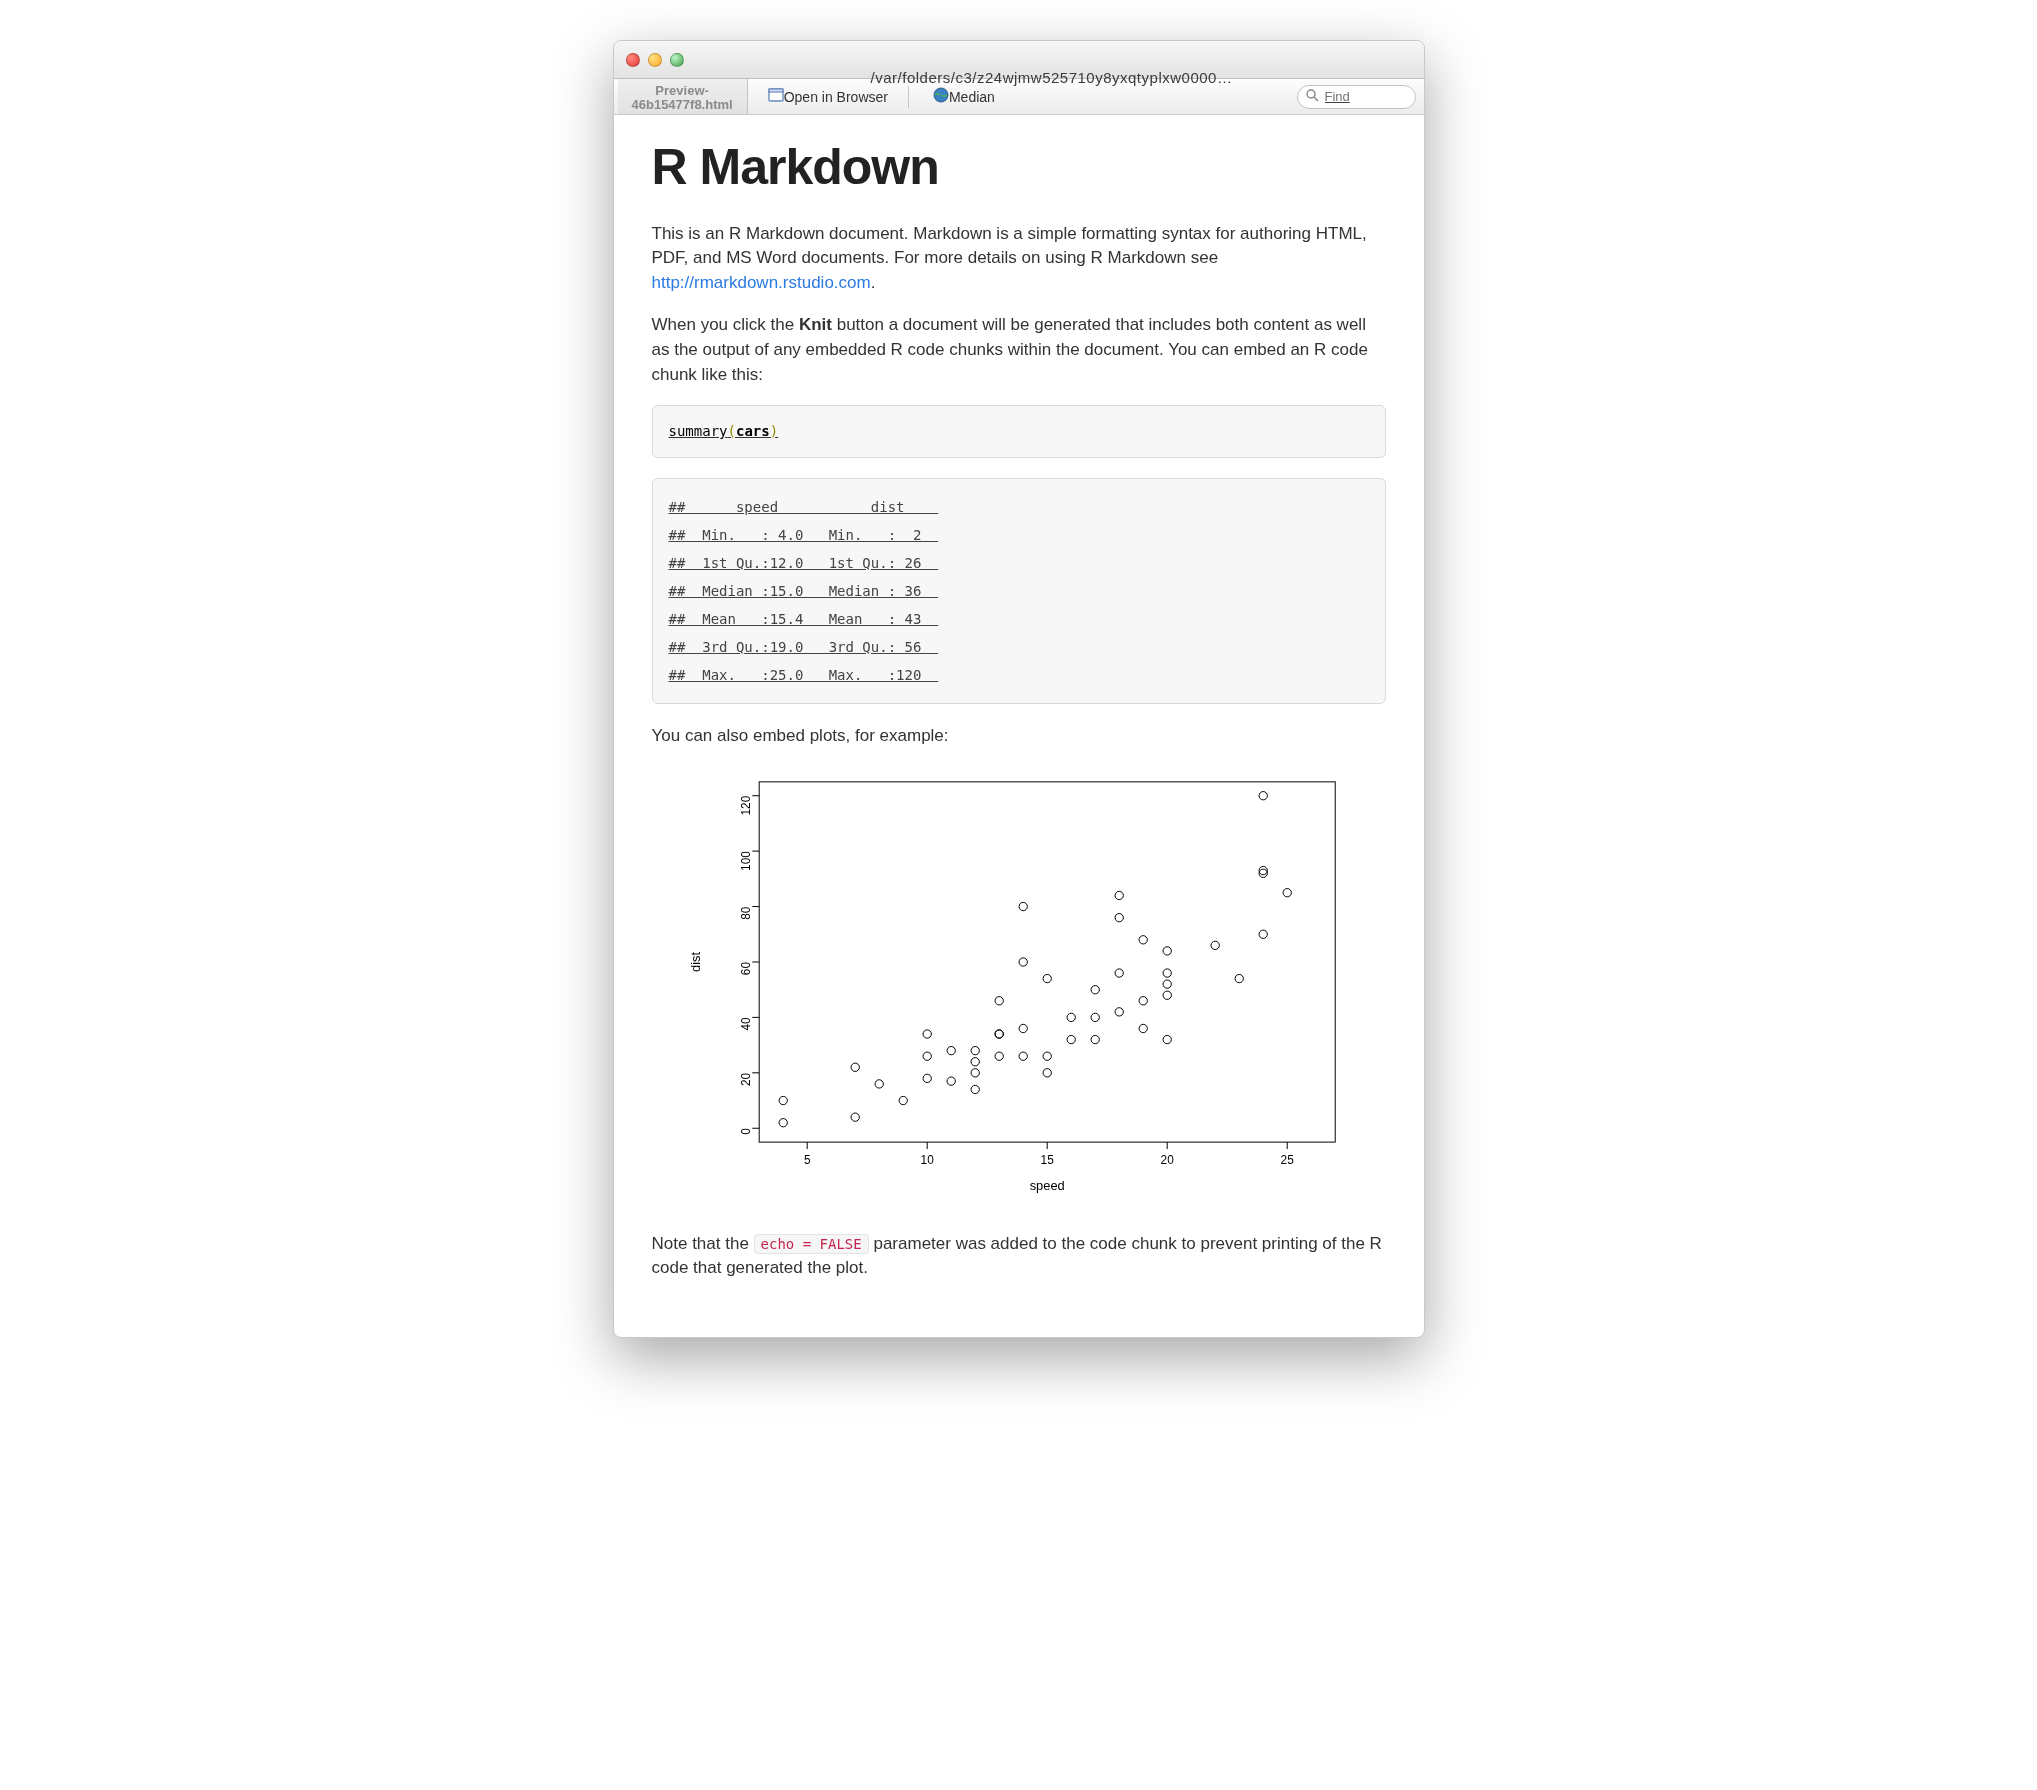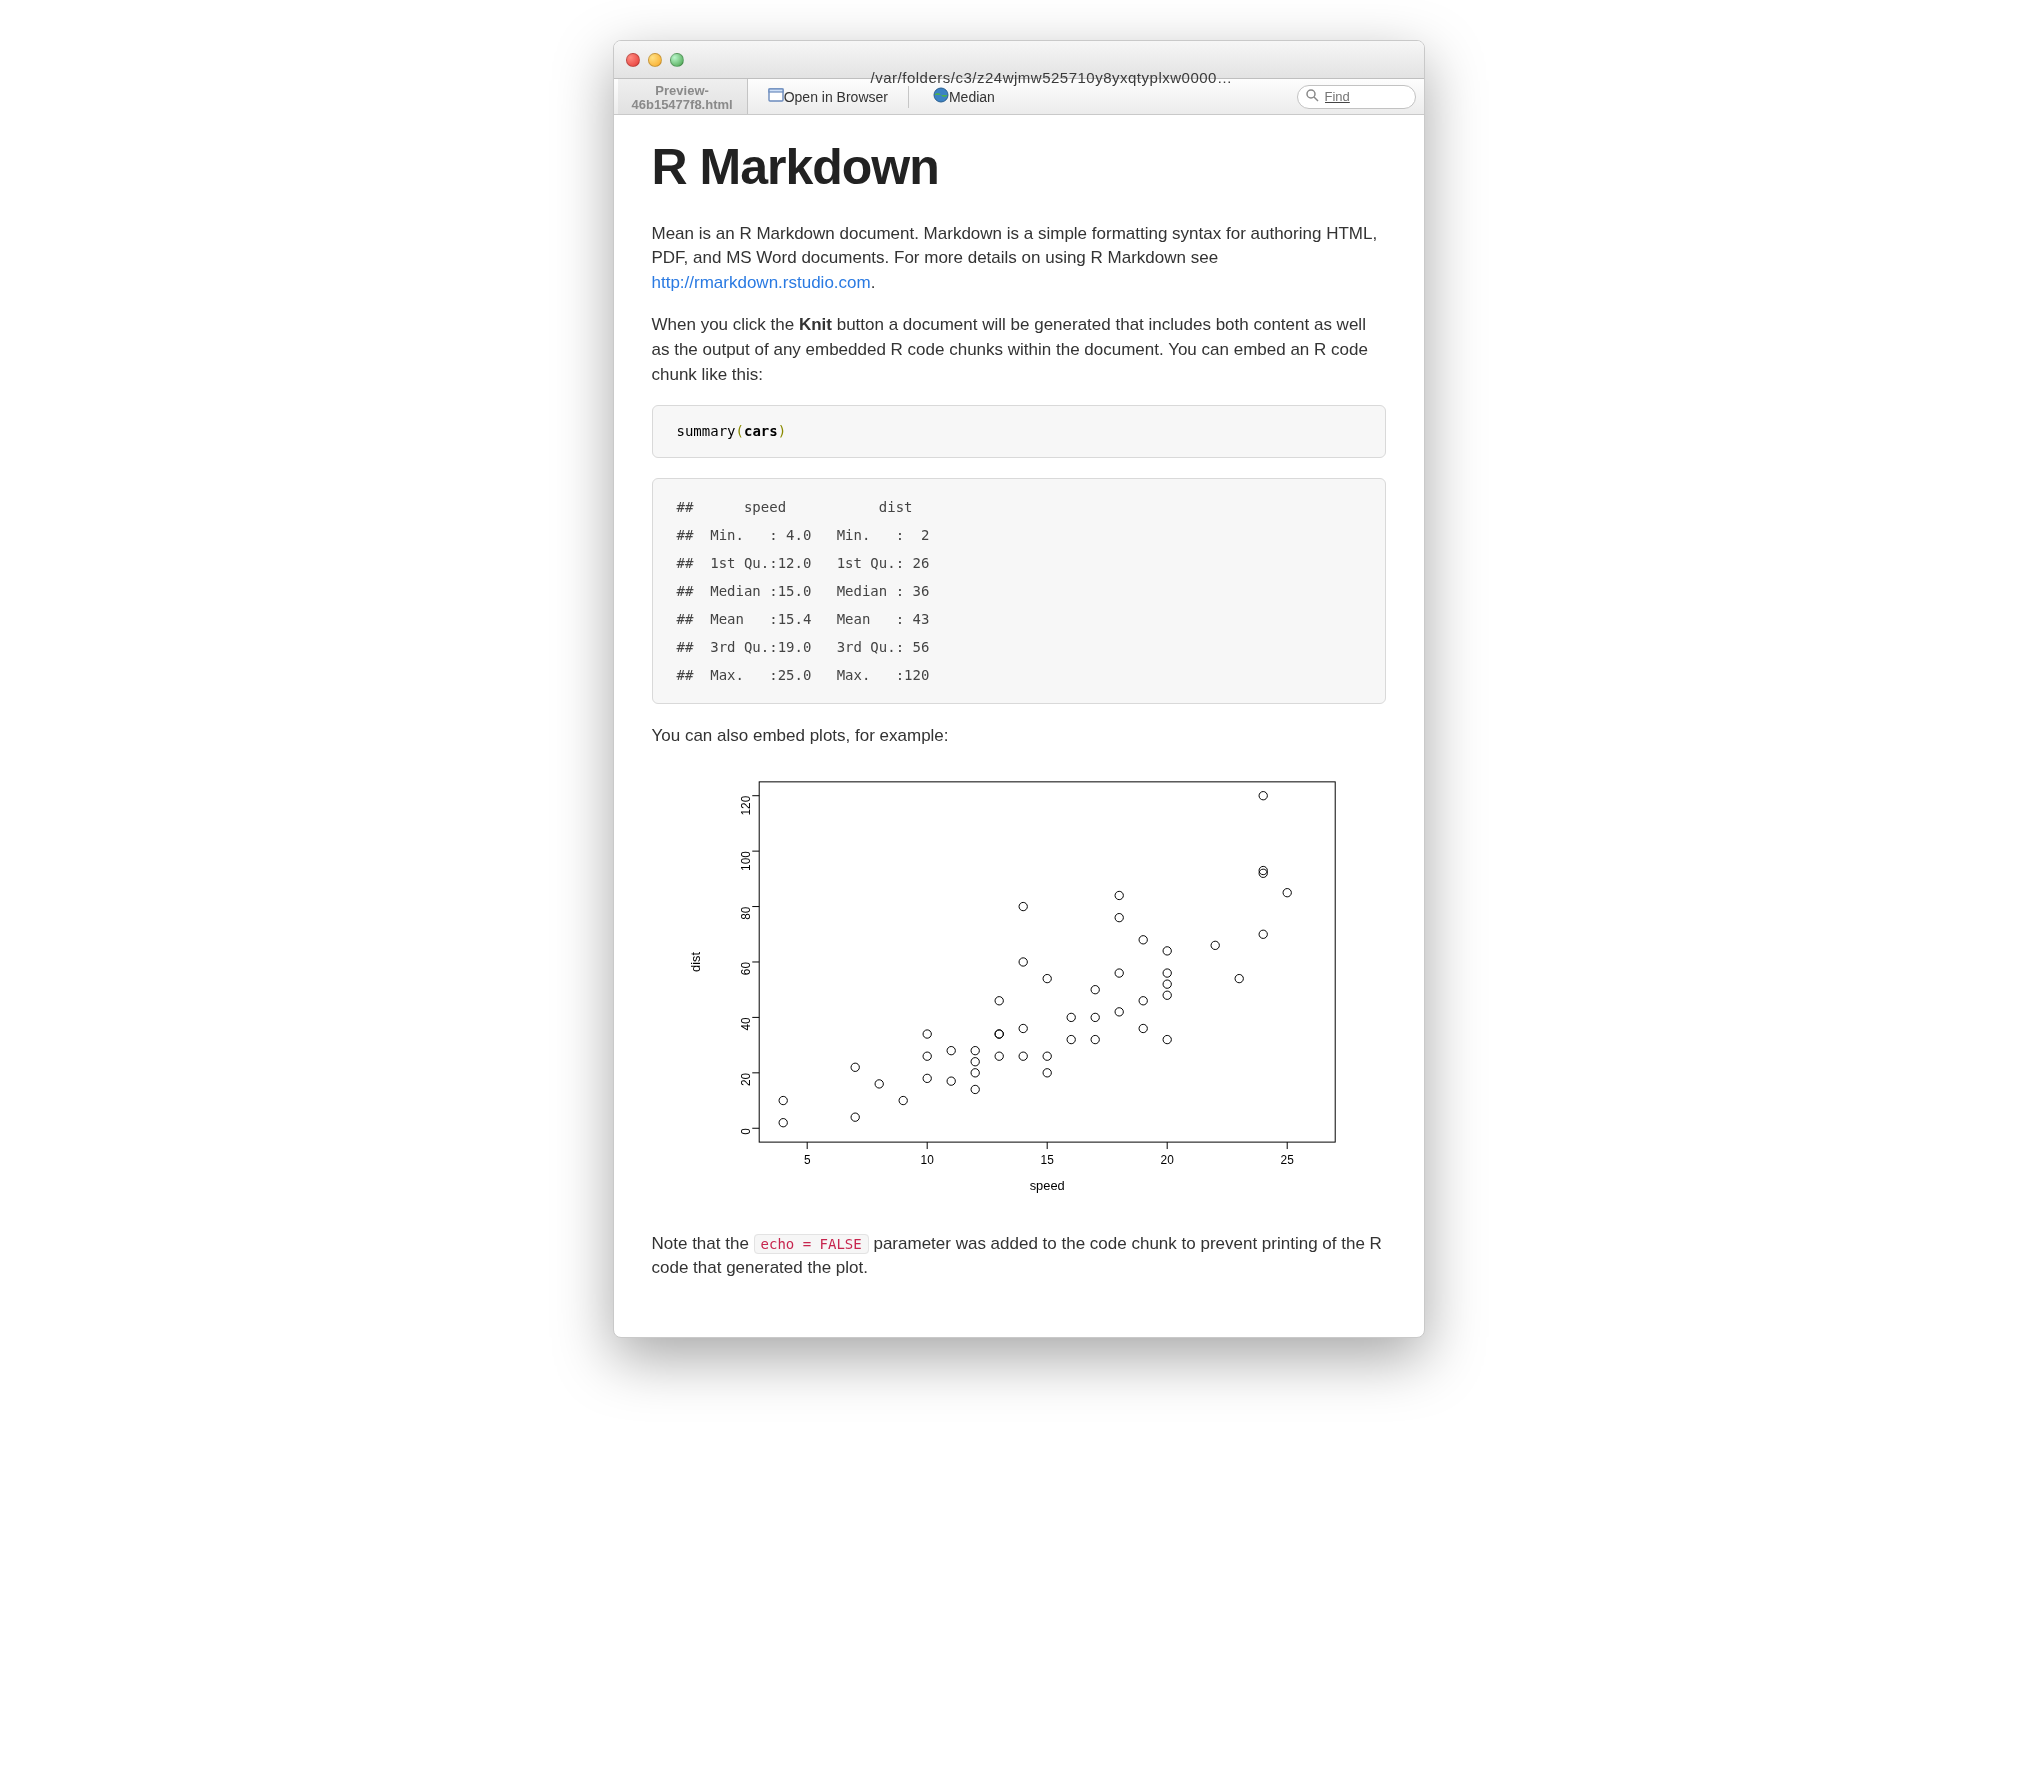--- a/index.html
+++ b/index.html
@@ -105,27 +105,28 @@
     margin: 6px 0 18px 0;
     letter-spacing: -1px;
   }
   .content p { margin: 0 0 18px 0; }
   .content a { color:#2a7ae2; text-decoration:none; }
   .content strong { font-weight:700; }
   pre.codebox, pre.outbox {
     background:#f7f7f7;
     border:1px solid #d9d9d9;
     border-radius:6px;
-    padding: 14px 24px;
+    padding: 14px 16px;
     font-family: Menlo, Consolas, monospace;
     font-size: 14px;
     white-space: pre;
     overflow-x:auto;
     margin-bottom: 20px;
     line-height: 1.6;
+    text-decoration: underline;
   }
   pre.outbox { line-height: 2.0; color:#444; }
   .call-fn { color:#000; }
   .call-paren { color:#8a8a00; }
   .call-arg { color:#000; font-weight:600;}
   code.inline {
     background:#f6f6f6;
     border:1px solid #e3e3e3;
     border-radius:4px;
     padding: 1px 6px;
@@ -188,21 +189,21 @@
           </svg>
       </span>
       <input type="text" placeholder="Find" style="">
     </div>
   </div>
 
   <div class="content">
     <h1 class="rmd">R Markdown</h1>
 
     <p>
-      <span>Mean is an R Markdown document. Markdown is a simple formatting syntax for authoring HTML, PDF, and MS Word documents. For more details on using R Markdown see </span><a href="#">http://rmarkdown.rstudio.com</a><span>.</span>
+      <span>This is an R Markdown document. Markdown is a simple formatting syntax for authoring HTML, PDF, and MS Word documents. For more details on using R Markdown see </span><a href="#">http://rmarkdown.rstudio.com</a><span>.</span>
     </p>
 
     <p>
       <span>When you click the </span><strong>Knit</strong><span> button a document will be generated that includes both content as well as the output of any embedded R code chunks within the document. You can embed an R code chunk like this:</span>
     </p>
 
     <pre class="codebox"><span class="call-fn">summary</span><span class="call-paren">(</span><span class="call-arg">cars</span><span class="call-paren">)</span></pre>
 
     <pre class="outbox" id="output-block">##      speed           dist    
 ##  Min.   : 4.0   Min.   :  2  

